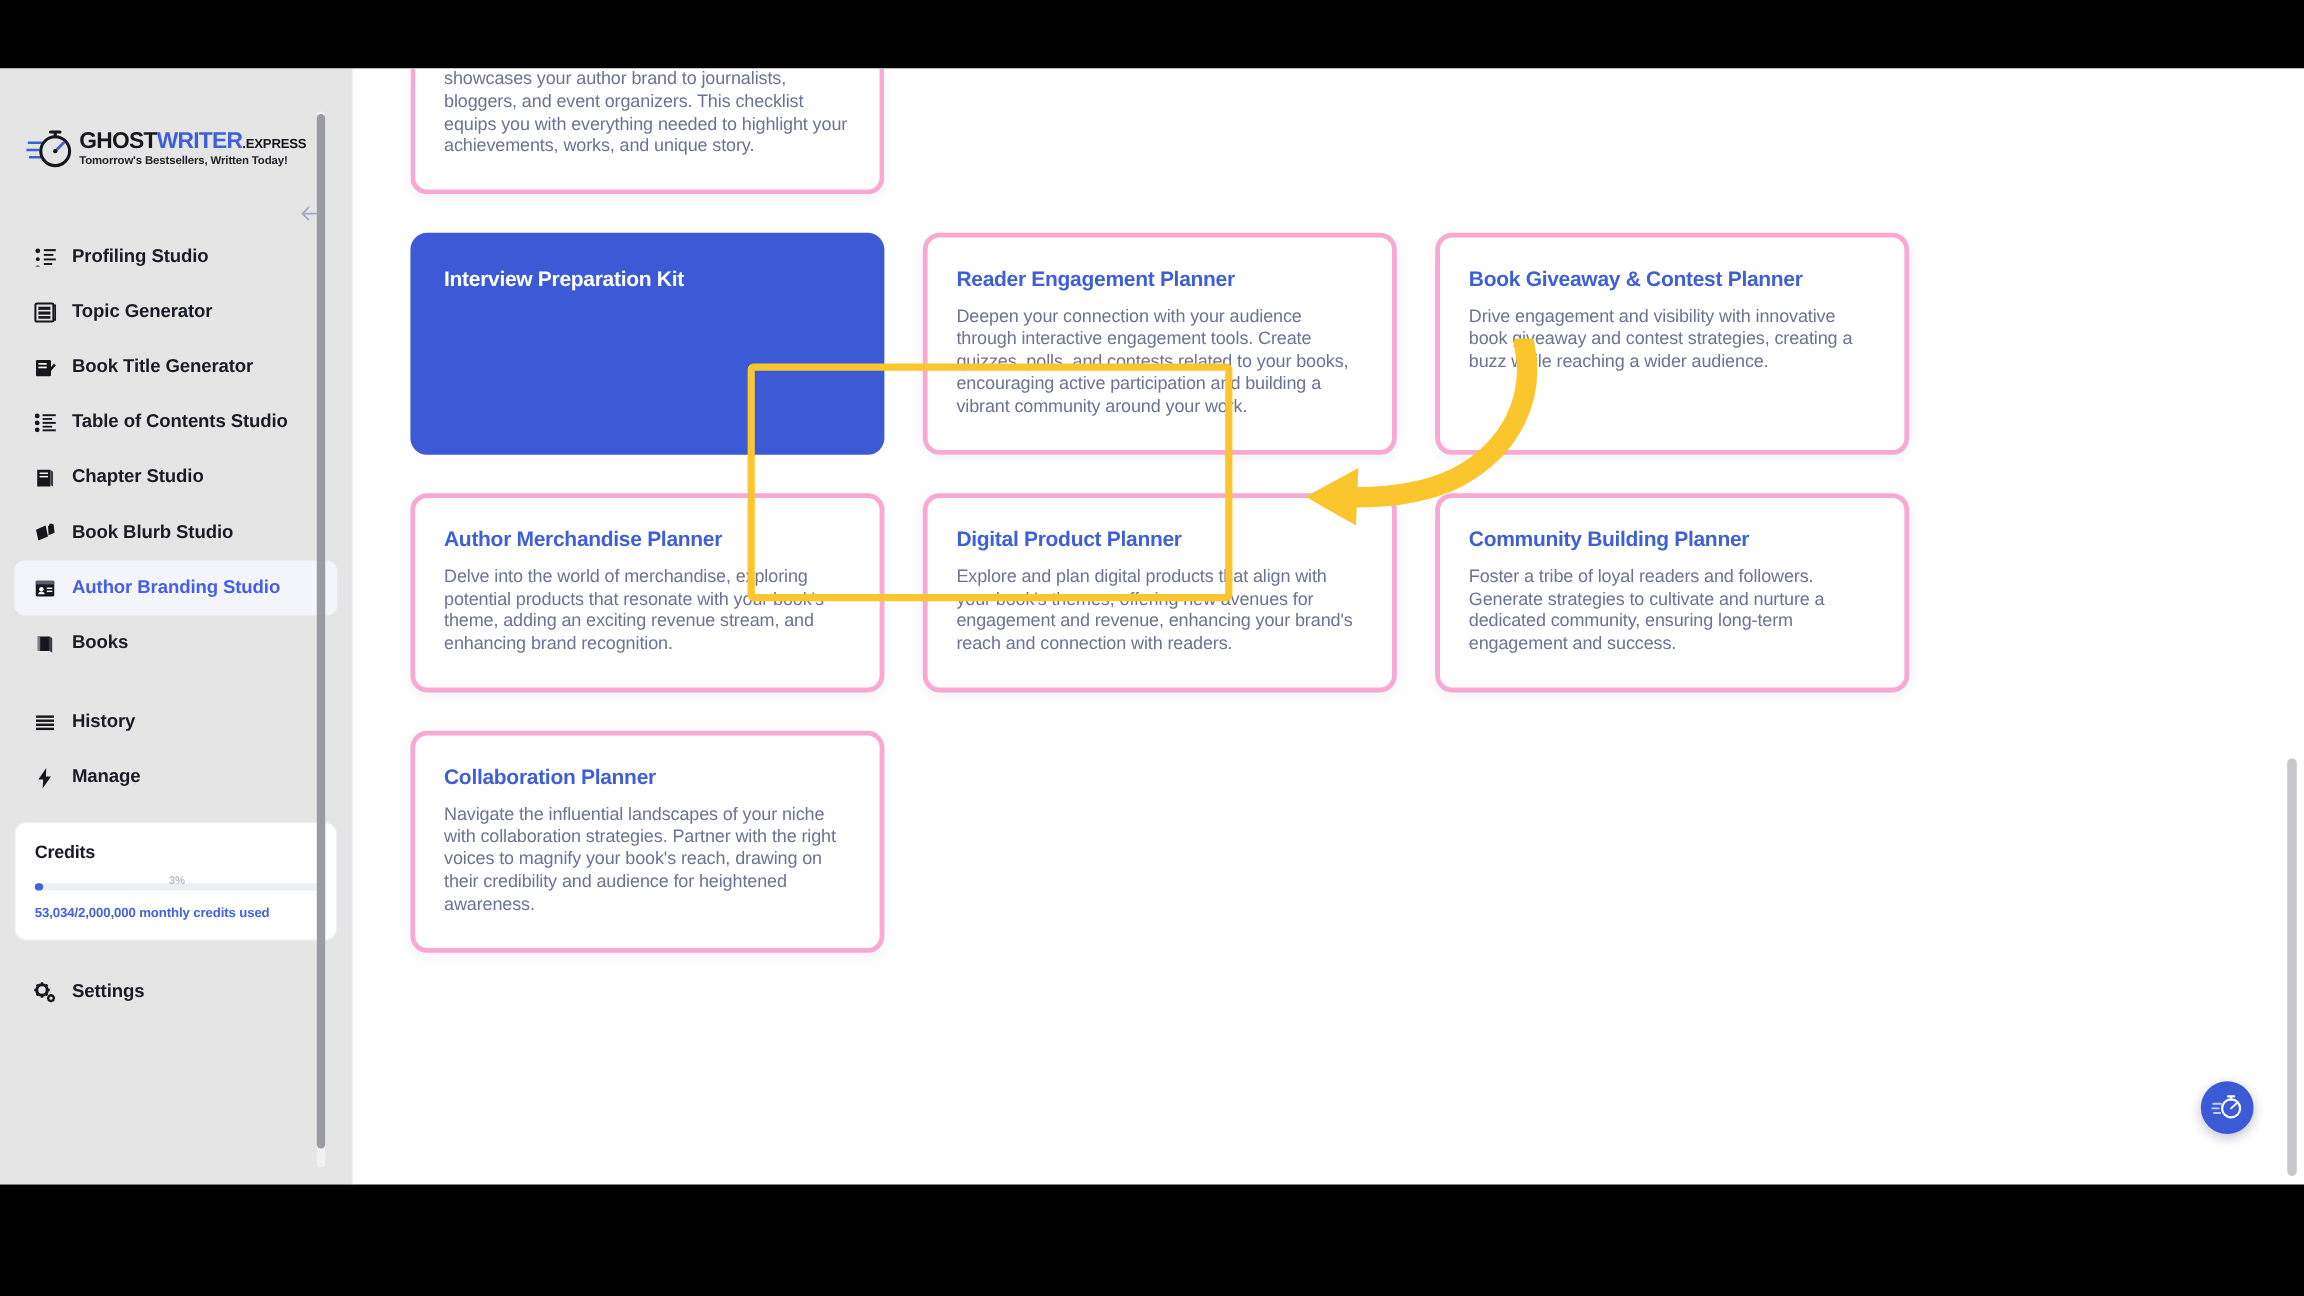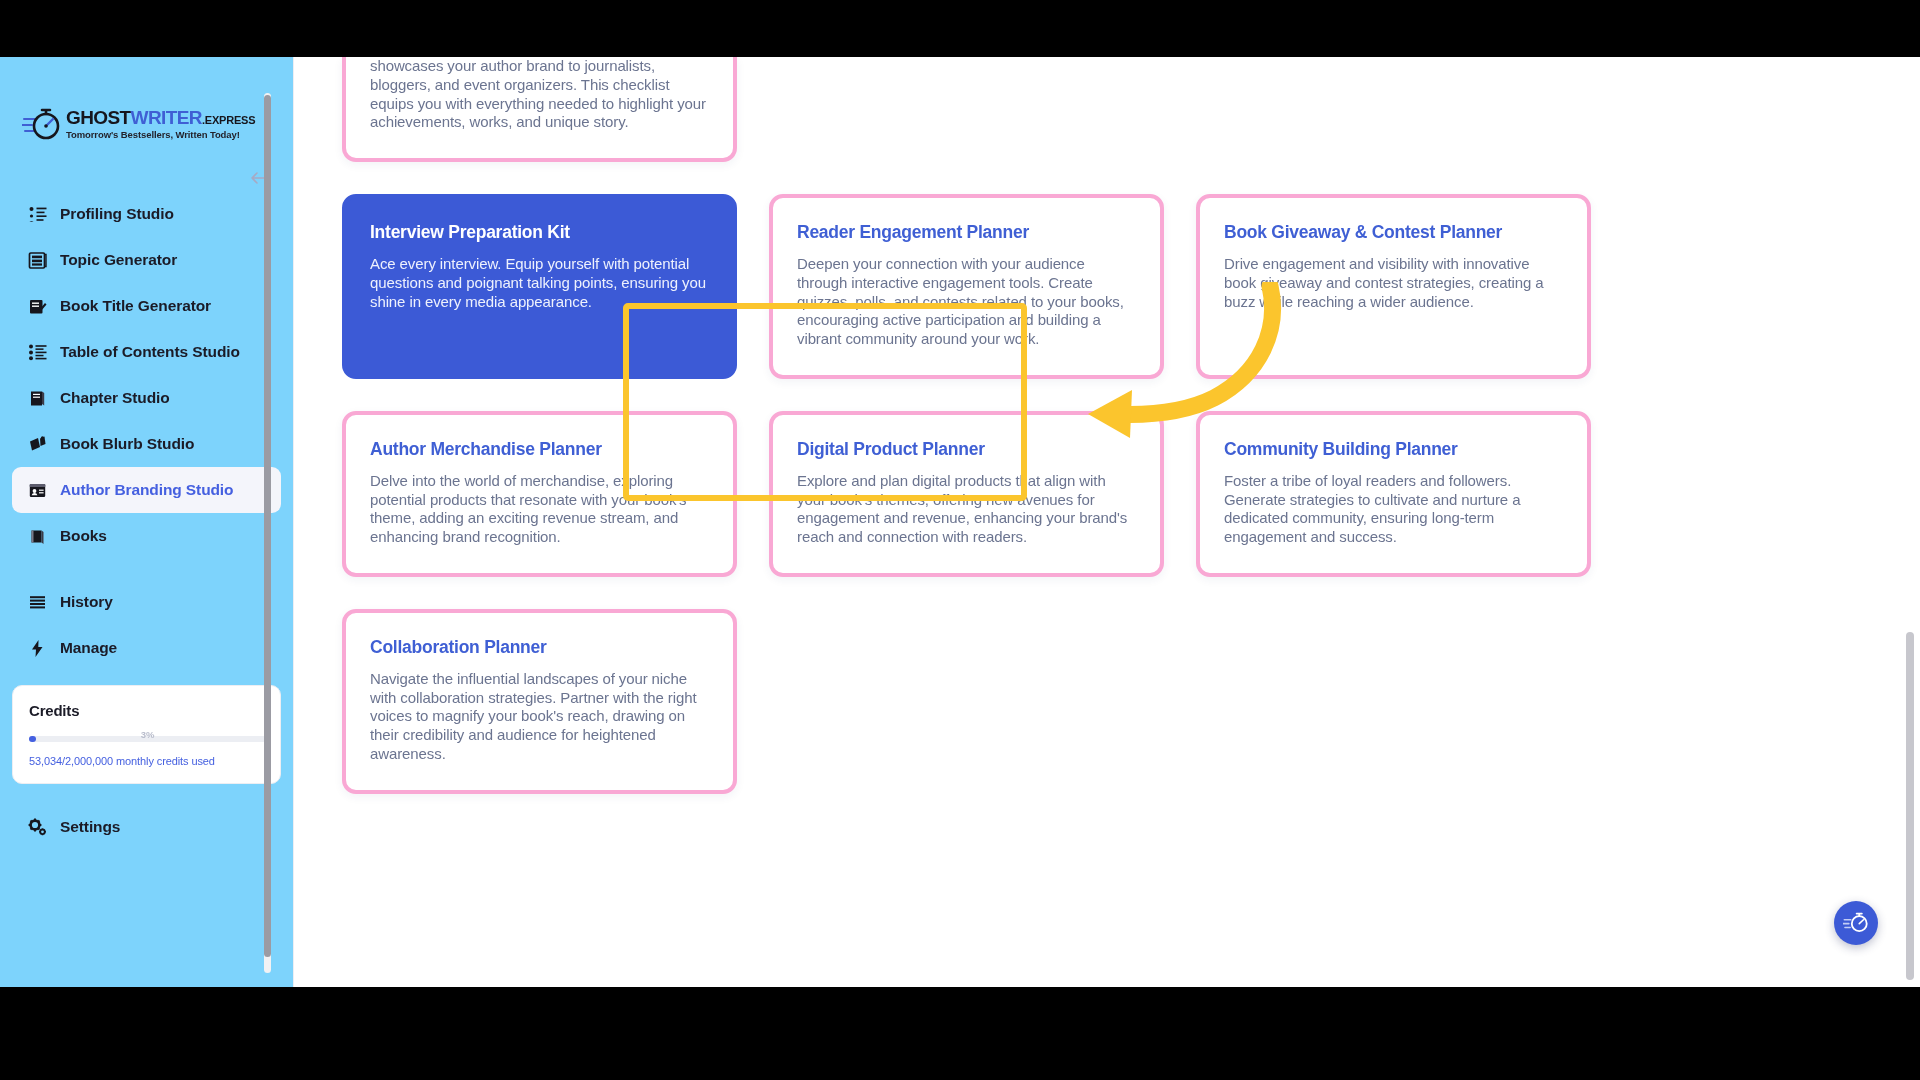--- a/index.html
+++ b/index.html
@@ -17,21 +17,21 @@
     width: 1920px; height: 930px;
     background: #ffffff;
     overflow: hidden;
   }
 
   
   #sidebar {
     position: absolute;
     left: 0; top: 0;
     width: 294px; height: 930px;
-    background: #7dd3fc;
+    background: #e5e5e5;
     border-right: 1px solid #eceef3;
     padding-top: 26px;
   }
   #logo-wrap {
     position: relative;
     margin: 18px 0 0 22px;
     width: 200px; height: 52px;
   }
   .logo-mark {
     position: absolute; left: 0; top: 4px;
@@ -111,21 +111,21 @@
     position: absolute; left: 0; top: 4px;
     height: 6px; background: #4560e0; border-radius: 4px;
   }
   #credits-pct {
     position: absolute; left: 50%; top: -3px;
     transform: translateX(-50%);
     font-size: 9.5px; font-weight: 700; color: #b9bdcc;
   }
   #credits-used {
     margin-top: 9px;
-    font-size: 11px; font-weight: 400; color: #4560e0;
+    font-size: 11px; font-weight: 700; color: #4560e0;
     letter-spacing: -0.1px;
   }
 
   
   #sb-scroll-track {
     position: absolute; right: 22px; top: 36px;
     width: 7px; height: 880px;
     background: #f2f2f4; border-radius: 4px;
   }
   #sb-scroll-thumb {
@@ -412,21 +412,20 @@
 
       <div class="row" id="row1" style="margin-top:0;">
         <div class="card" style="padding-top:0;">
           <div class="card-desc">showcases your author brand to journalists, bloggers, and event organizers. This checklist equips you with everything needed to highlight your achievements, works, and unique story.</div>
         </div>
       </div>
 
       <div class="row">
         <div class="card selected">
           <div class="card-title">Interview Preparation Kit</div>
-          <div class="card-desc">Ace every interview. Equip yourself with potential questions and poignant talking points, ensuring you shine in every media appearance.</div>
         </div>
         <div class="card">
           <div class="card-title">Reader Engagement Planner</div>
           <div class="card-desc">Deepen your connection with your audience through interactive engagement tools. Create quizzes, polls, and contests related to your books, encouraging active participation and building a vibrant community around your work.</div>
         </div>
         <div class="card">
           <div class="card-title">Book Giveaway &amp; Contest Planner</div>
           <div class="card-desc">Drive engagement and visibility with innovative book giveaway and contest strategies, creating a buzz while reaching a wider audience.</div>
         </div>
       </div>

